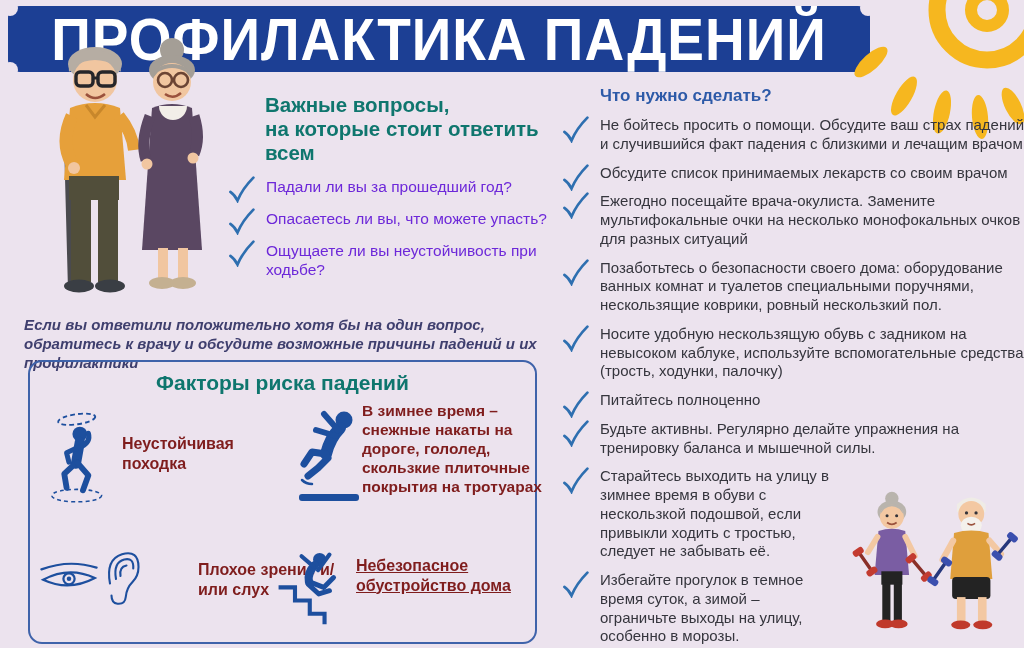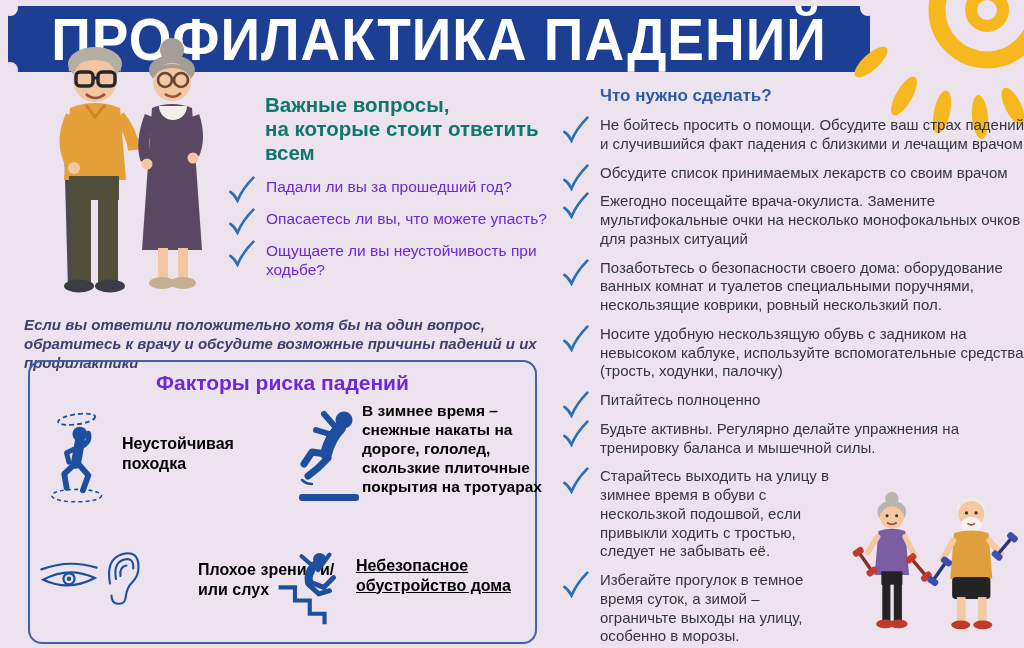--- a/index.html
+++ b/index.html
@@ -50,23 +50,23 @@
     z-index:5;
   }
 
   
   .risk-box{
     position:absolute;left:28px;top:360px;width:505px;height:280px;
     border:2.5px solid #3f63aa;border-radius:14px;z-index:5;
   }
   .risk-title{
     text-align:center;margin-top:9px;
-    color:#6d28d9;font-size:21px;font-weight:bold;
-  }
-  .factor-label{color:#000000;font-weight:bold;font-size:16px;line-height:1.22;}
+    color:#0f766e;font-size:21px;font-weight:bold;
+  }
+  .factor-label{color:#7f1d1d;font-weight:bold;font-size:16px;line-height:1.22;}
   .f-stagger-icon{position:absolute;left:14px;top:38px;width:74px;height:118px;}
   .f-stagger-label{position:absolute;left:92px;top:72px;width:135px;}
   .f-slip-icon{position:absolute;left:268px;top:44px;width:62px;height:102px;}
   .f-slip-label{position:absolute;left:332px;top:40px;width:182px;font-size:15.5px;}
   .f-eye-icon{position:absolute;left:8px;top:198px;width:62px;height:36px;}
   .f-ear-icon{position:absolute;left:74px;top:186px;width:42px;height:62px;}
   .f-sight-label{position:absolute;left:124px;top:198px;width:160px;margin-left:44px;}
   .f-stairs-icon{position:absolute;left:240px;top:186px;width:82px;height:78px;}
   .f-stairs-label{position:absolute;left:326px;top:194px;width:172px;text-decoration:underline;}
 

